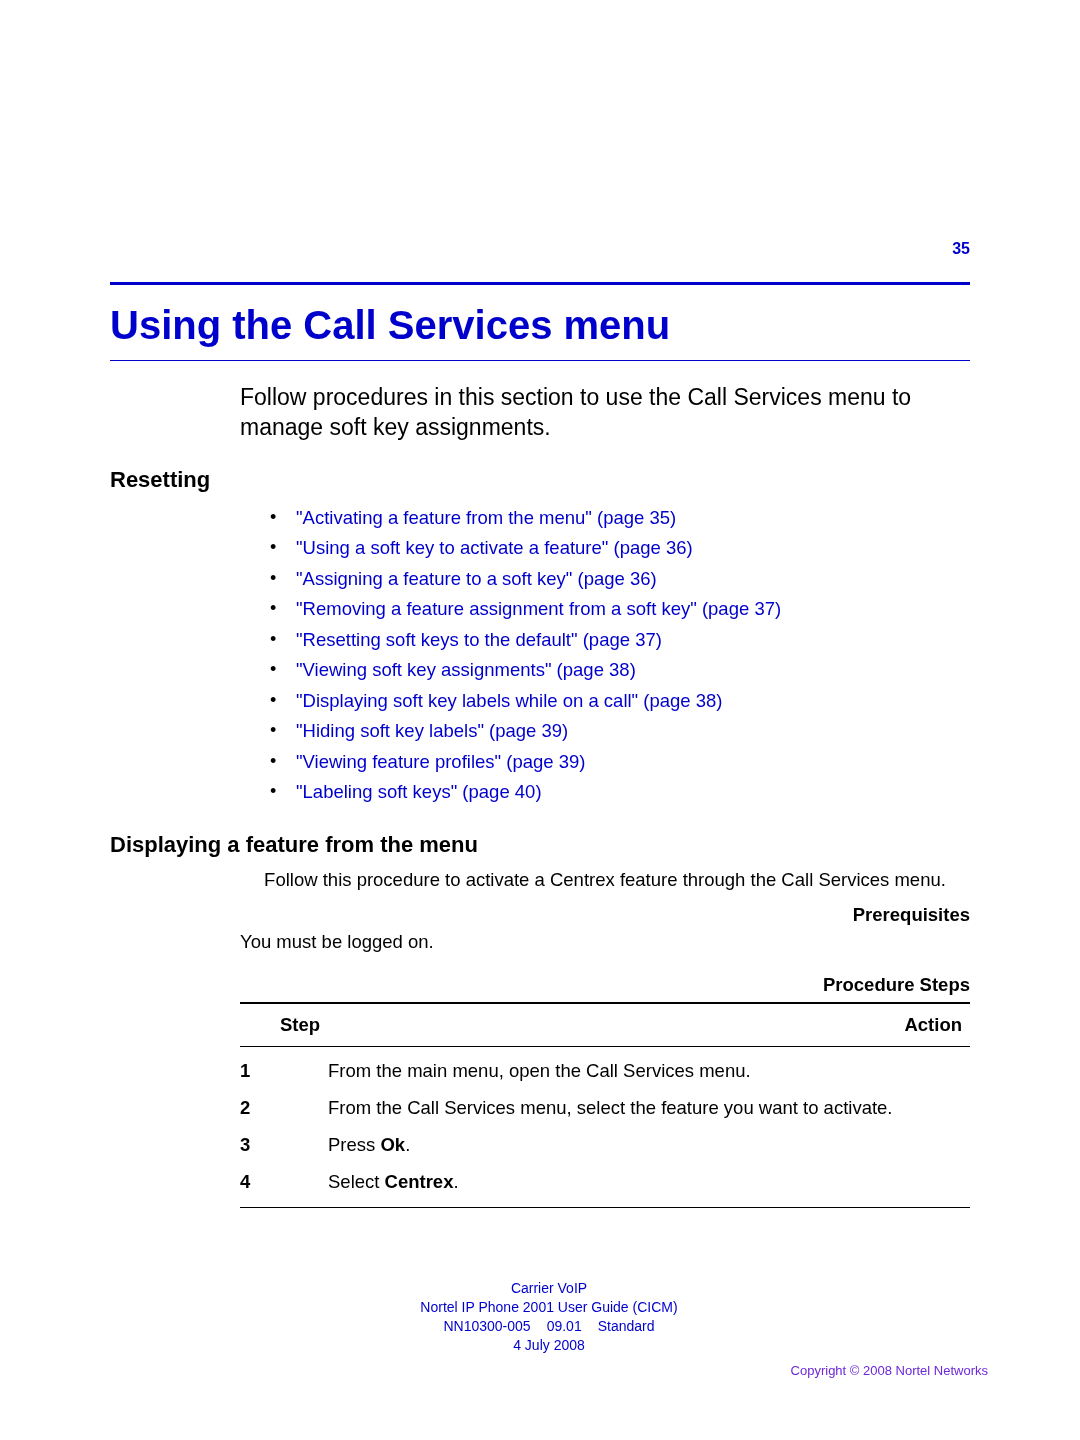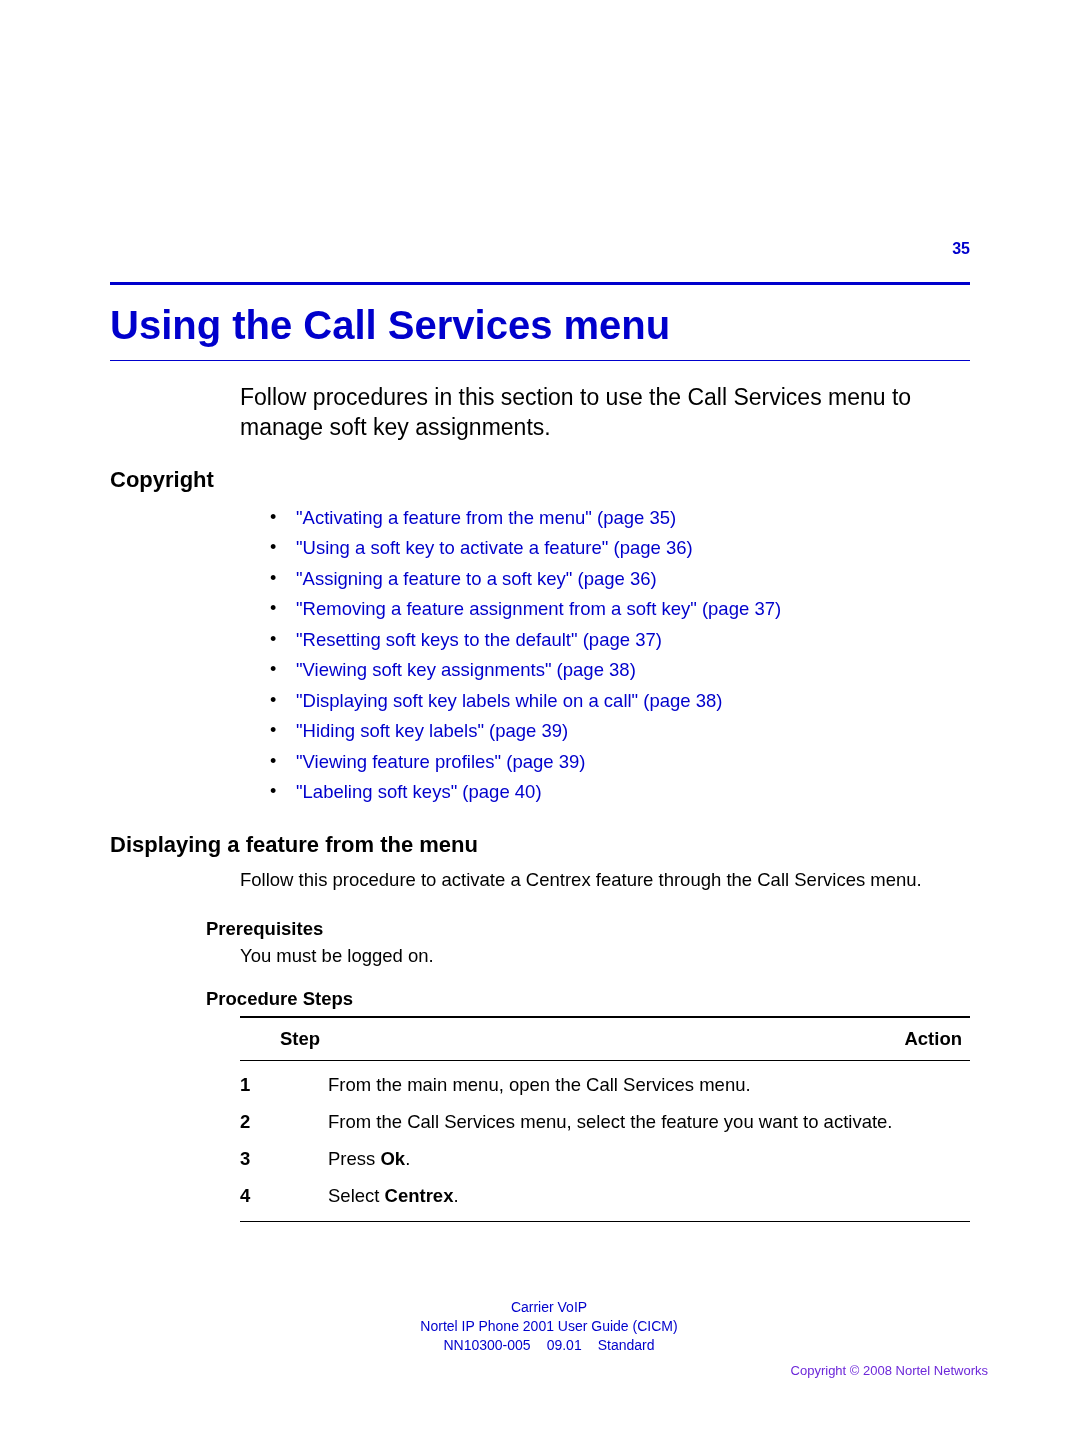--- a/index.html
+++ b/index.html
@@ -68,28 +68,30 @@
     position: absolute;
     left: 0;
     color: #000;
     font-size: 18px;
   }
   .nav-list li a {
     color: #0000cc;
     text-decoration: none;
   }
   .section-2-intro {
-    margin: 8px 0 26px 130px;
+    margin: 8px 0 12px 130px;
     font-size: 18.5px;
     line-height: 1.3;
+    text-align: center;
   }
   .sub-heading {
     font-size: 18.5px;
     font-weight: bold;
-    margin: 0 0 4px 96px;
+    margin: 0 0 4px 68px;
+    text-align: right;
   }
   .sub-body {
     margin: 0 0 20px 130px;
     font-size: 18.5px;
     line-height: 1.3;
   }
   .steps-block {
     margin: 0 0 0 130px;
   }
   .table-rule-thick {
@@ -148,21 +150,21 @@
 
   <div class="page-number">35</div>
   <hr class="thick-rule">
 
   <h1 class="chapter-title">Using the Call Services menu</h1>
 
   <hr class="thin-rule">
 
   <p class="intro-text">Follow procedures in this section to use the Call Services menu to manage soft key assignments.</p>
 
-  <h2 class="section-heading">Copyright</h2>
+  <h2 class="section-heading">Resetting</h2>
 
   <ul class="nav-list">
     <li><a href="#">"Activating a feature from the menu" (page 35)</a></li>
     <li><a href="#">"Using a soft key to activate a feature" (page 36)</a></li>
     <li><a href="#">"Assigning a feature to a soft key" (page 36)</a></li>
     <li><a href="#">"Removing a feature assignment from a soft key" (page 37)</a></li>
     <li><a href="#">"Resetting soft keys to the default" (page 37)</a></li>
     <li><a href="#">"Viewing soft key assignments" (page 38)</a></li>
     <li><a href="#">"Displaying soft key labels while on a call" (page 38)</a></li>
     <li><a href="#">"Hiding soft key labels" (page 39)</a></li>
@@ -211,16 +213,17 @@
     </table>
     <hr class="table-rule-thin">
   </div>
 
   <div class="footer">
     <div>Carrier VoIP</div>
     <div>Nortel IP Phone 2001 User Guide (CICM)</div>
     <div class="spaced">
       <span>NN10300-005</span><span>09.01</span><span>Standard</span>
     </div>
+    <div>4 July 2008</div>
     <div class="copyright">Copyright © 2008 Nortel Networks</div>
   </div>
 
 </div>
 
 </body></html>

